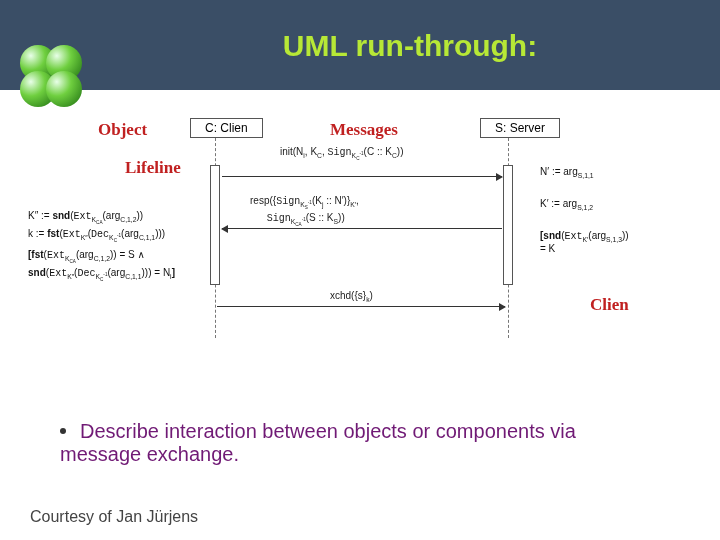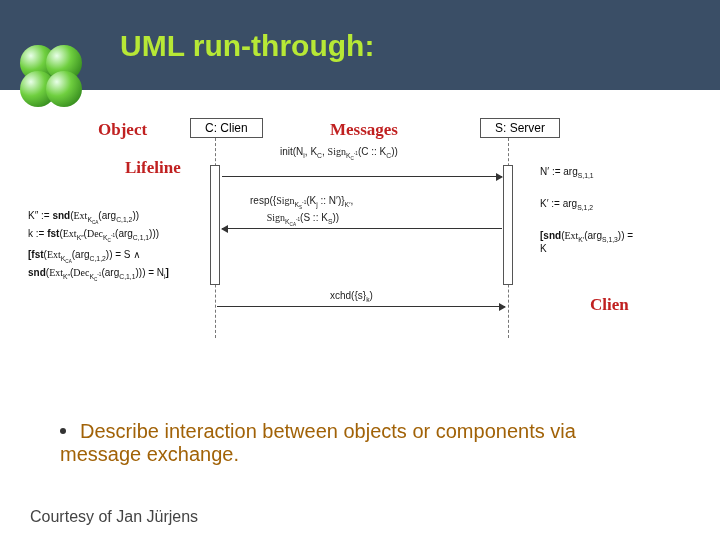--- a/index.html
+++ b/index.html
@@ -33,21 +33,21 @@
     position: absolute;
   }
   .orb:nth-child(1){ left:0; top:0; }
   .orb:nth-child(2){ left:26px; top:0; }
   .orb:nth-child(3){ left:0; top:26px; }
   .orb:nth-child(4){ left:26px; top:26px; }
   .title {
     color: #b7e836;
     font-weight: bold;
     font-size: 30px;
-    text-align: left;
+    text-align: center;
     flex: 1;
     line-height: 1.1;
     font-family: "Arial Black", Arial, sans-serif;
   }
   .diagram {
     position: relative;
     width: 636px;
     height: 300px;
     margin-top: 20px;
   }
@@ -108,42 +108,42 @@
     color: #111;
   }
   .side-note .bracket {
     font-weight: bold;
   }
   .bullet {
     position: absolute;
     left: 60px;
     top: 420px;
     font-size: 20px;
-    color: #a16207;
+    color: #701a75;
     width: 600px;
   }
   .bullet .dot {
     display: inline-block;
     width: 6px; height: 6px;
     background: #333;
     border-radius: 50%;
     vertical-align: middle;
     margin-right: 14px;
     margin-top: -3px;
   }
   .footer {
     position: absolute;
     left: 30px;
     bottom: 14px;
     font-size: 16px;
     color: #444;
   }
   sub, .sub { font-size: 0.68em; vertical-align: sub; }
   sup, .sup { font-size: 0.68em; vertical-align: super; }
-  .script { font-family: Liberation Serif, serif; }
+  .script { font-family: Liberation Mono, monospace; }
 </style>
 </head>
 <body>
 
 <div class="header">
   <div class="logo-cluster">
     <div class="orb"></div>
     <div class="orb"></div>
     <div class="orb"></div>
     <div class="orb"></div>

